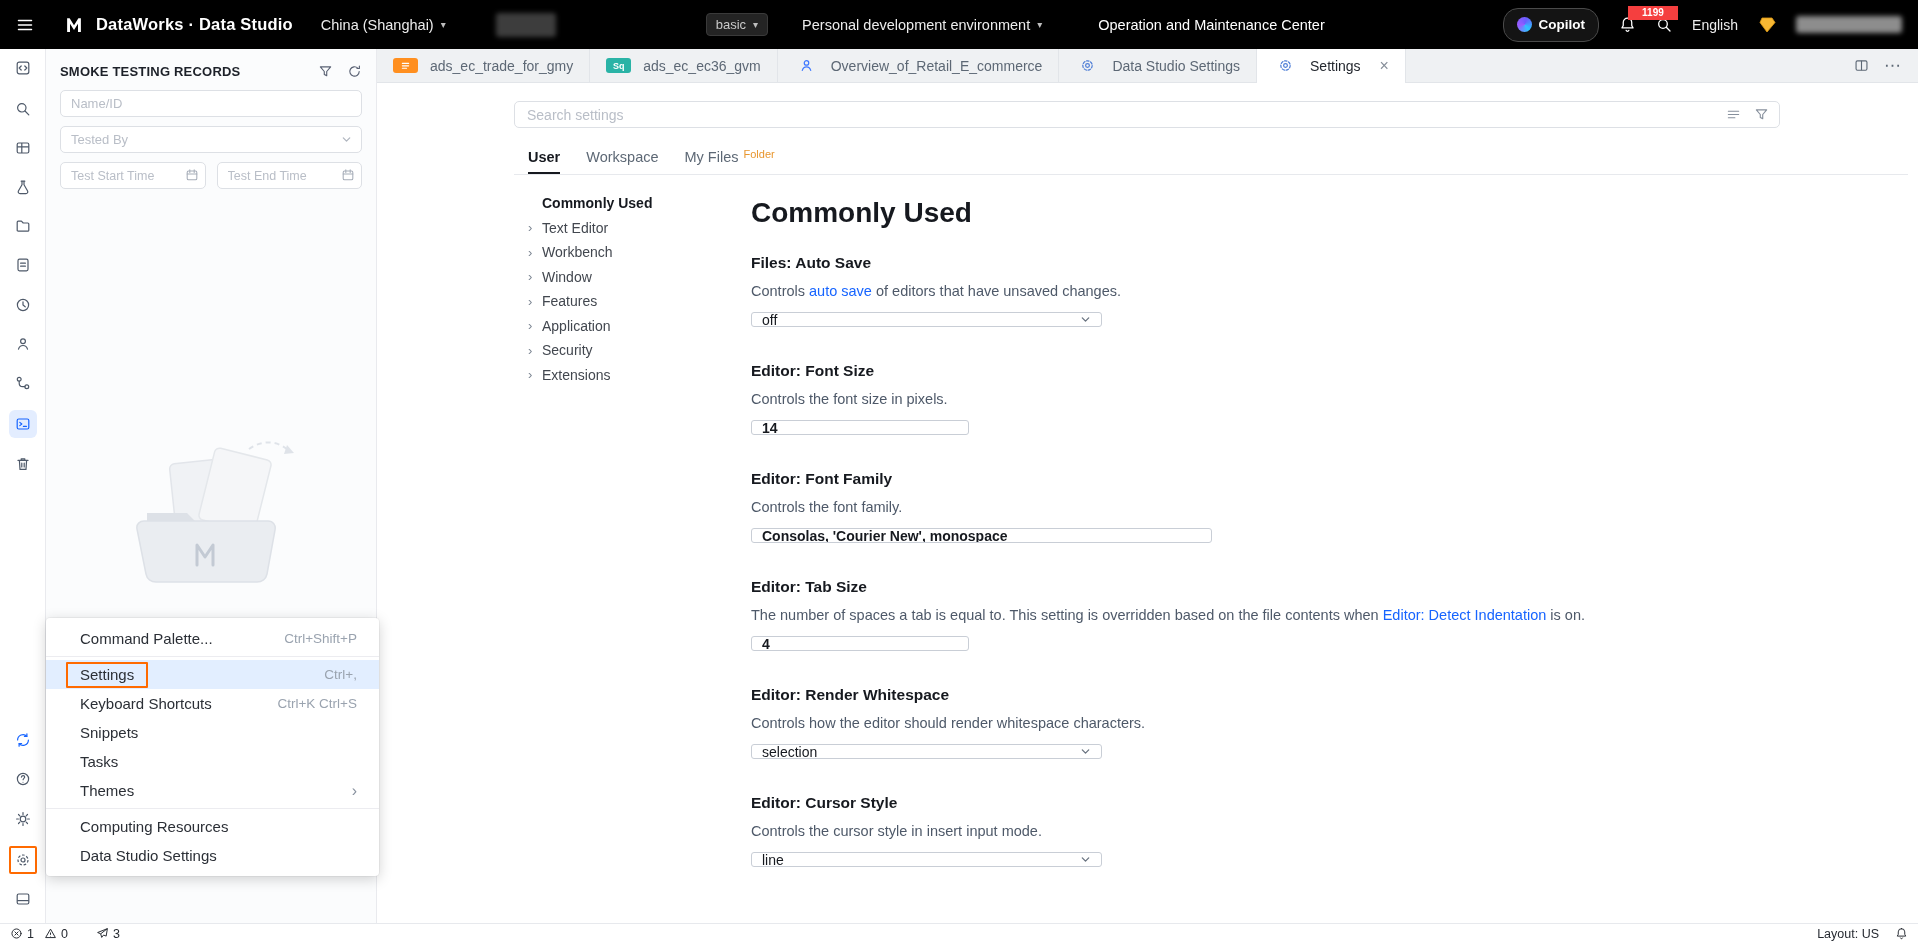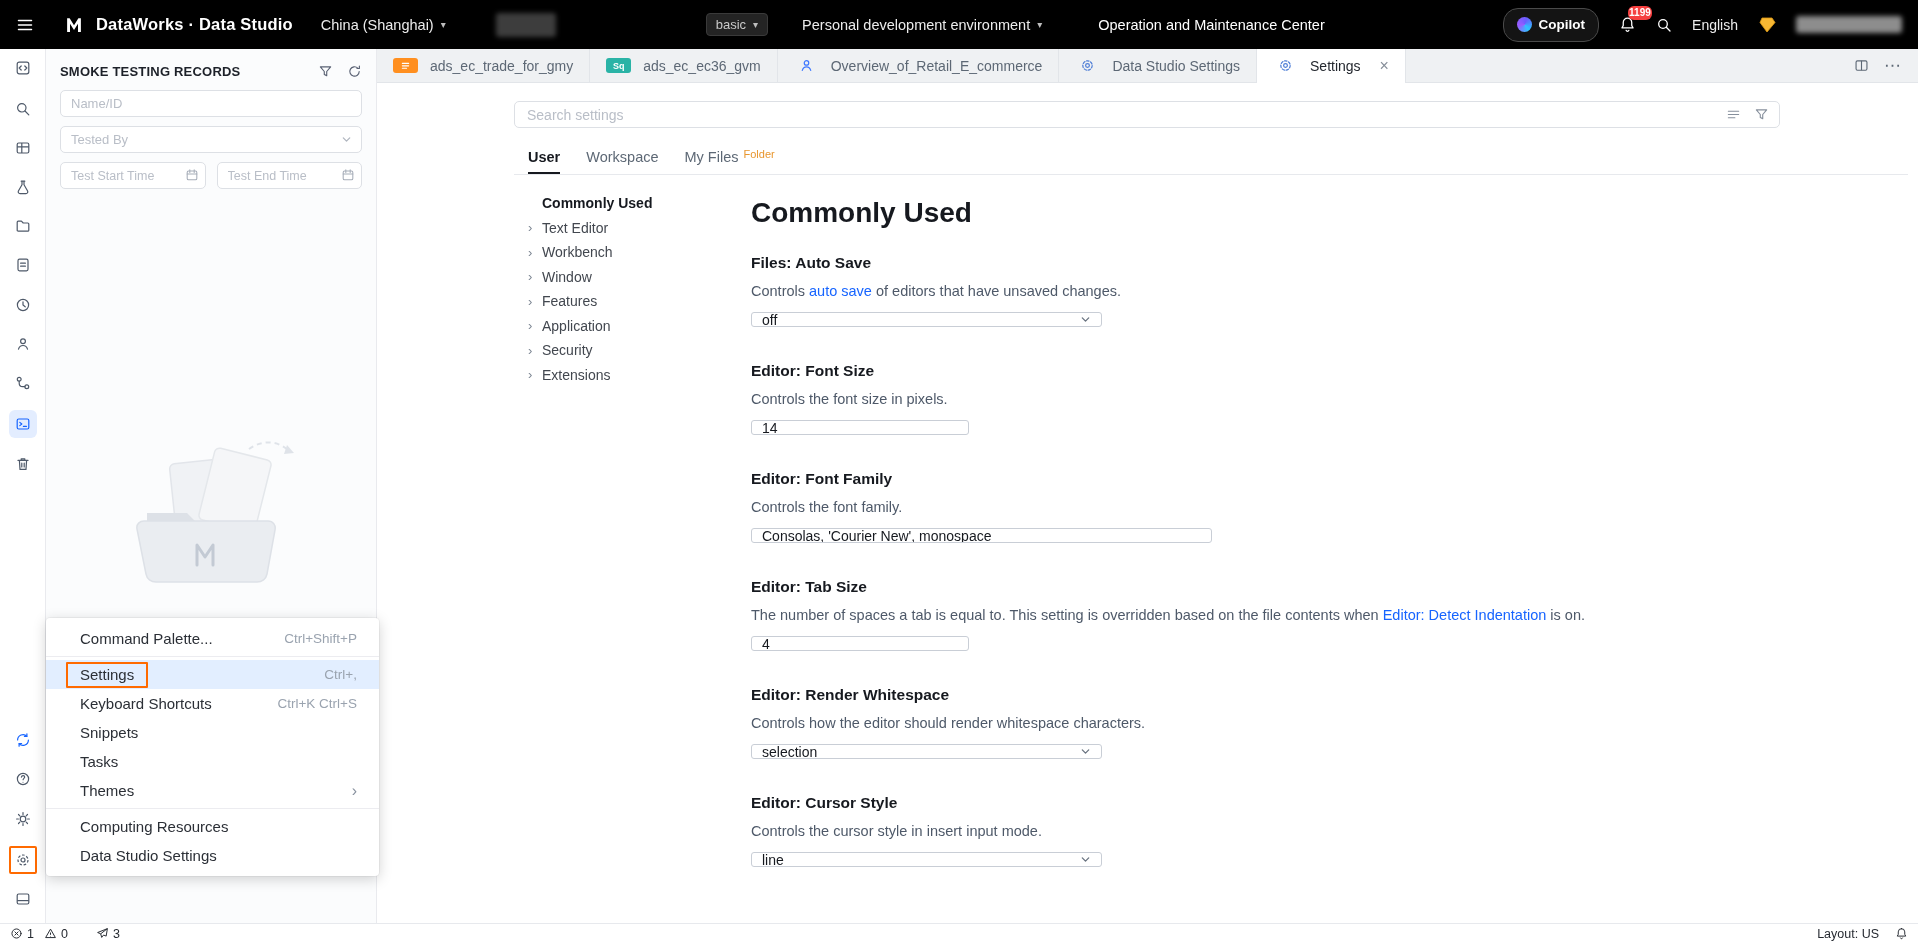--- a/index.html
+++ b/index.html
@@ -23,21 +23,21 @@
   .tb-chev { color:#bdbdbd; font-size:10px; line-height:1; }
   .redact { border-radius:3px; filter:blur(2.5px); }
   .redact-dark { width:60px; height:24px; background:#3d3d3d; margin-left:50px; }
   .env-badge { margin-left:150px; background:#242424; border:1px solid #3a3a3a; border-radius:4px; padding:3px 9px; font-size:13px; color:#c9c9c9; }
   .env-name { margin-left:34px; }
   .om { margin-left:56px; color:#fff; }
   .tb-right { margin-left:auto; display:flex; align-items:center; gap:20px; }
   .copilot { display:flex; align-items:center; gap:7px; height:29px; padding:16px 13px; border:1px solid #4a4a4a; border-radius:15px; background:#141414; font-size:13.5px; font-weight:600; }
   .orb { width:15px; height:15px; border-radius:50%; background:conic-gradient(from 20deg,#6a5cff,#2bc7ff,#9a5cff,#6a5cff); }
   .bellwrap { position:relative; display:flex; }
-  .nbadge { position:absolute; top:-10px; left:9px; background:var(--badge,#f53f3f); color:#fff; font-size:10px; font-weight:700; padding:1px 1px; border-radius:6px; line-height:12px; }
+  .nbadge { position:absolute; top:-10px; left:9px; background:var(--badge,#f53f3f); color:#fff; font-size:10px; font-weight:700; padding:1px 14px; border-radius:0; line-height:12px; }
   .lang { font-size:14px; color:#ececec; }
   .redact-user { width:106px; height:17px; background:#8d8d8d; }
 
   
   .rail { position:absolute; left:0; top:49px; width:46px; bottom:20px; background:#fff; border-right:1px solid #e9eaee; }
   .ric { position:absolute; left:9px; width:28px; height:28px; display:flex; align-items:center; justify-content:center; color:#4e5969; border-radius:6px; }
   .ric.active { background:#e3edff; color:var(--accent,#1664ff); }
   .ric.blue { color:var(--accent,#1664ff); }
   .ric.boxed { outline:2px solid var(--highlight,#ff6a00); outline-offset:-2px; border-radius:2px; }
 
@@ -99,21 +99,21 @@
   .tree-chev { width:14px; color:#7c8592; font-size:13px; flex:none; }
   .content { position:absolute; left:374px; top:112px; width:1130px; }
   .page-h { font-size:28px; line-height:36px; font-weight:700; color:#16191f; margin:0 0 22px; }
   .sitem { margin-bottom:34px; }
   .sitem h3 { font-size:15.5px; line-height:20px; font-weight:700; color:#16191f; margin:0 0 8px; }
   .desc { font-size:14.5px; line-height:20px; color:#4e5969; margin:0 0 11px; }
   .lnk { color:var(--link,#1664ff); cursor:pointer; }
   .ctl { height:15px; border:1px solid #c9ced6; border-radius:3px; display:flex; align-items:center; padding:0 10px; font-size:14px; color:#16191f; background:#fff; font-family:inherit; outline:none; }
   .ctl.select { justify-content:space-between; }
   .ctl .chev { color:#68727f; display:flex; }
-  input.ctl { display:block; }
+  input.ctl { display:block;font-weight:bold; }
   .w-s { width:218px; } .w-m { width:351px; } .w-l { width:461px; }
 
   
   .statusbar { position:absolute; left:0; right:0; bottom:0; height:20px; background:#fff; border-top:1px solid #e7e9ed; display:flex; align-items:center; padding:0 10px; font-size:12.5px; color:#262a31; gap:10px; }
   .sb-item { display:flex; align-items:center; gap:4px; }
   .sb-gap { margin-left:18px; }
   .sb-right { margin-left:auto; display:flex; align-items:center; gap:16px; color:#262a31; }
 </style>
 </head>
 <body>

